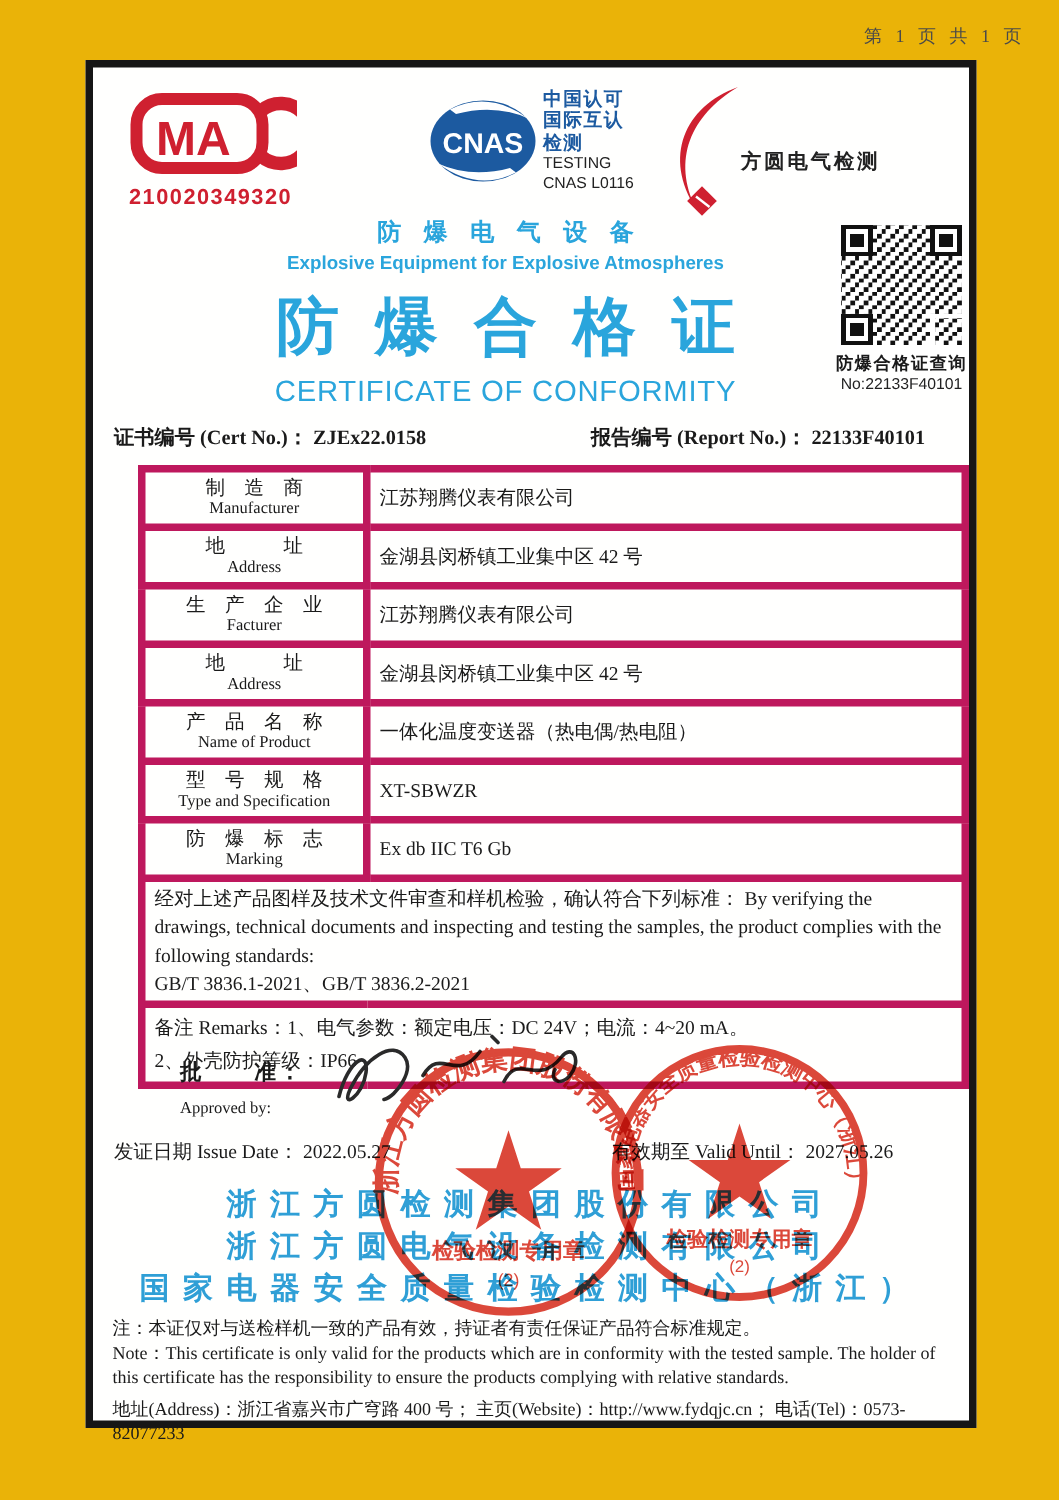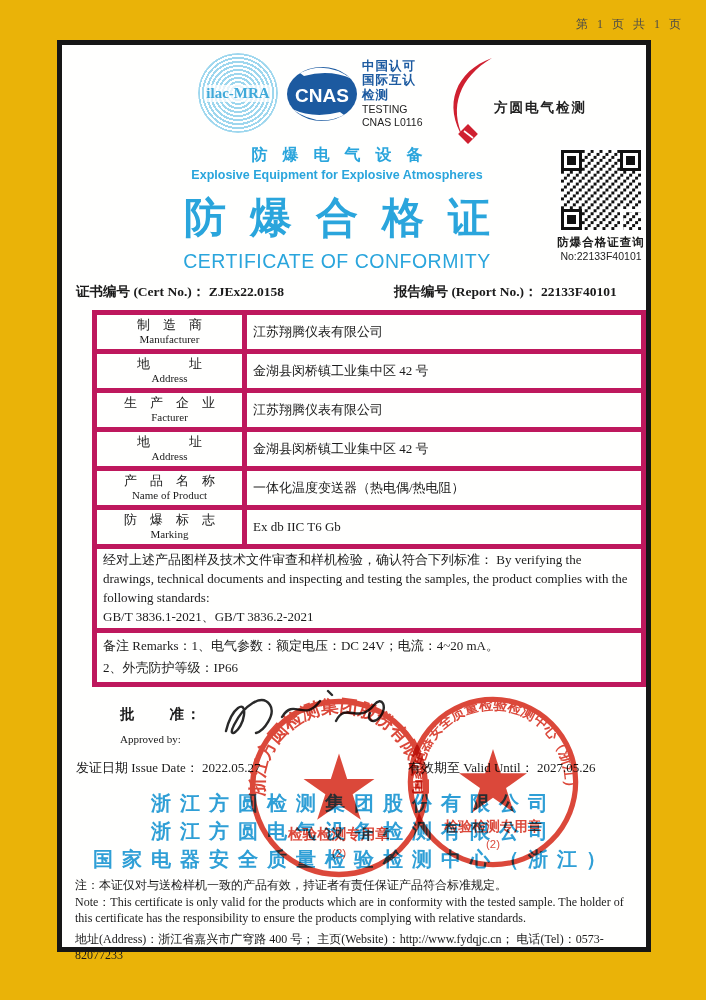--- a/index.html
+++ b/index.html
@@ -84,24 +84,29 @@
 </style>
 </head>
 <body>
 
 <div class="page">
 
   <div class="page-no">第 1 页 共 1 页</div>
 
   <div class="frame">
 
-
-    <div class="ilac">
-      <span>ilac-MRA</span>
-    </div>
+    <div class="cma">
+      <svg width="112" height="56" viewBox="0 0 112 56">
+        <rect x="5" y="5" width="84" height="46" rx="17" fill="none" stroke="#cf2030" stroke-width="8"></rect>
+        <path d="M88 13 A 20 20 0 1 1 88 43" fill="none" stroke="#cf2030" stroke-width="9"></path>
+        <text x="18" y="42" font-family="Liberation Sans, sans-serif" font-size="32" font-weight="bold" fill="#cf2030">MA</text>
+      </svg>
+      <span class="cma-num">210020349320</span>
+    </div>
+
 
     <svg class="cnas" viewBox="0 0 72 58">
       <ellipse cx="36" cy="29" rx="35" ry="27" fill="#1c5aa0"></ellipse>
       <path d="M14 8 Q40 -5 66 14 Q44 4 18 11 Z" fill="#ffffff"></path>
       <path d="M58 50 Q32 63 6 44 Q28 54 54 47 Z" fill="#ffffff"></path>
       <text x="36" y="37" text-anchor="middle" font-family="Liberation Sans, sans-serif" font-size="19" font-weight="bold" fill="#ffffff">CNAS</text>
     </svg>
     <div class="cnas-txt">
       <span class="zh">中国认可</span>
       <span class="zh">国际互认</span>
@@ -201,20 +206,27 @@
         </tr>
         <tr>
           <td class="lab">
               <span class="zh">产　品　名　称</span>
               <span class="en">Name of Product</span>
             </td>
           <td class="val">一体化温度变送器（热电偶/热电阻）</td>
         </tr>
         <tr>
           <td class="lab">
+              <span class="zh">型　号　规　格</span>
+              <span class="en">Type and Specification</span>
+            </td>
+          <td class="val">XT-SBWZR</td>
+        </tr>
+        <tr>
+          <td class="lab">
               <span class="zh">防　爆　标　志</span>
               <span class="en">Marking</span>
             </td>
           <td class="val">Ex db IIC T6 Gb</td>
         </tr>
         <tr>
           <td class="para" colspan="2">
             <span>经对上述产品图样及技术文件审查和样机检验，确认符合下列标准：</span>
             <span>By verifying the drawings, technical documents and inspecting and testing the samples, the product complies with the following standards:</span>
             <span class="codes">GB/T 3836.1-2021、GB/T 3836.2-2021</span>

